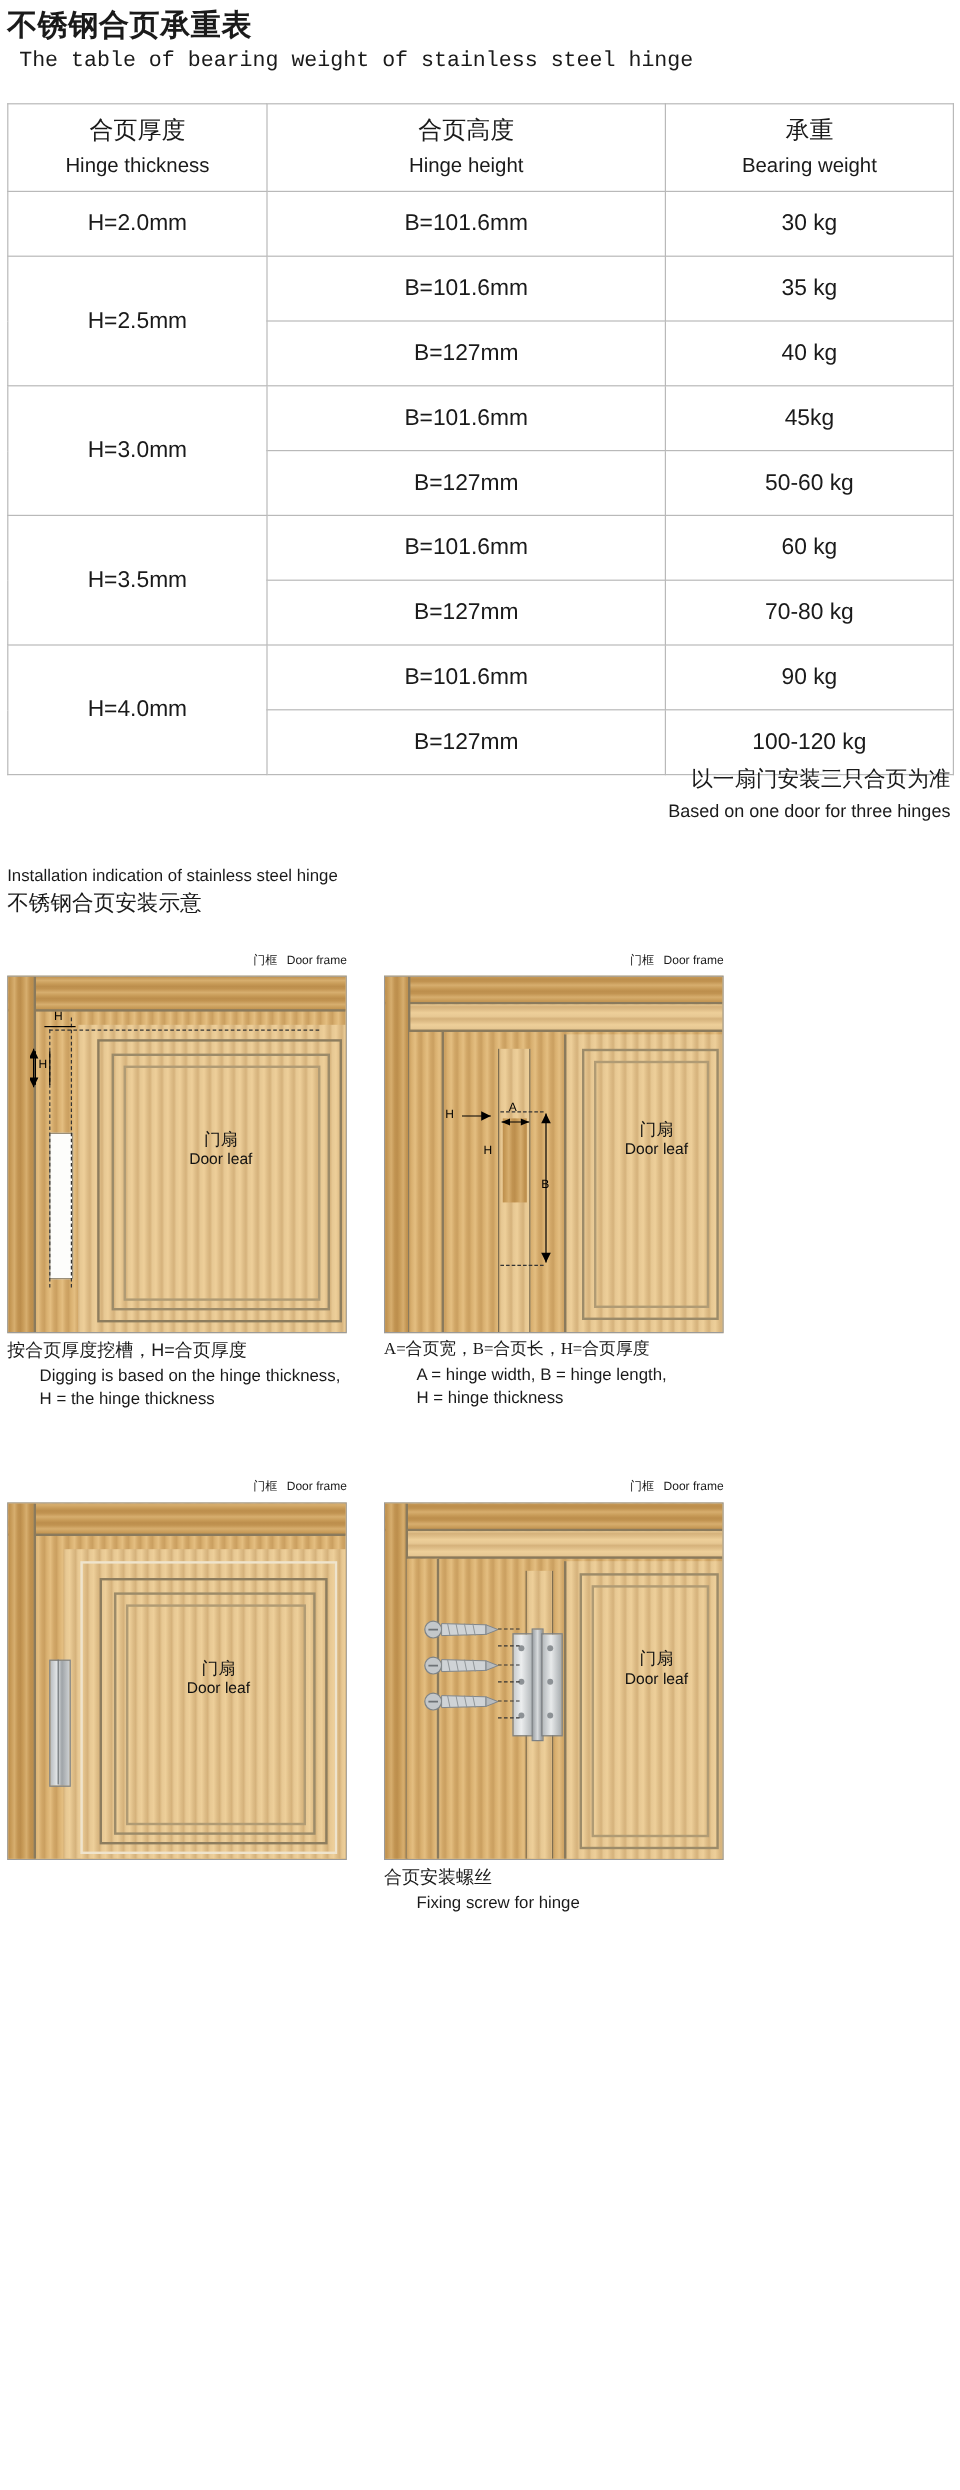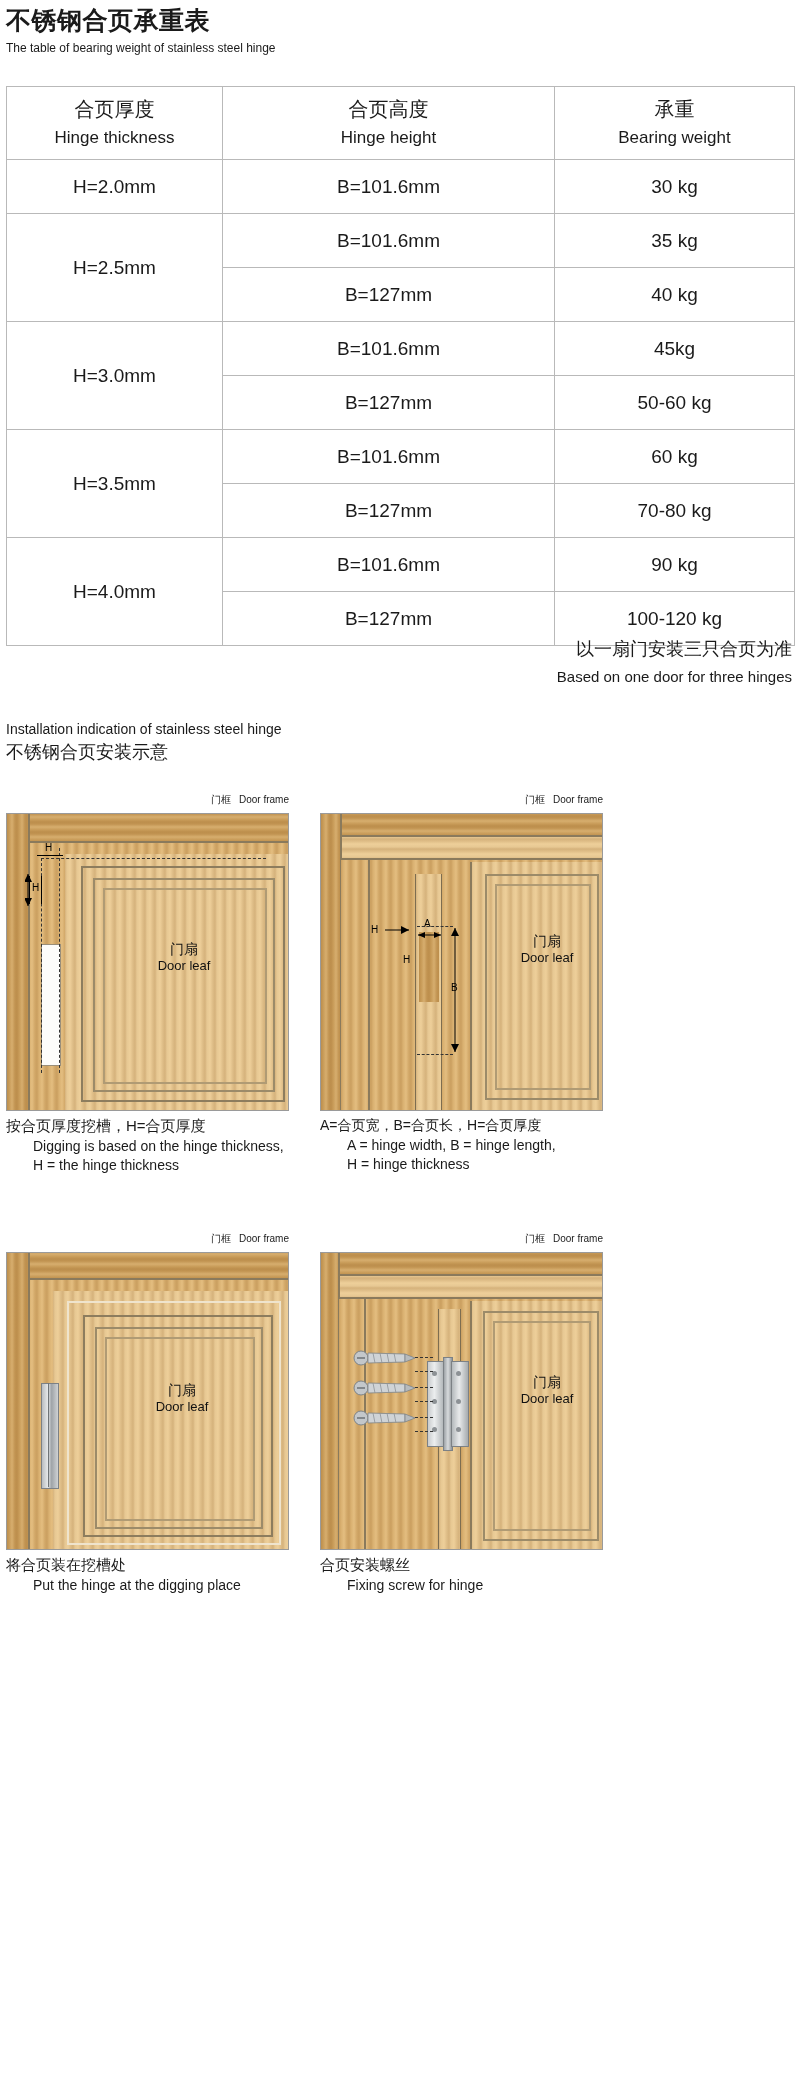--- a/index.html
+++ b/index.html
@@ -26,24 +26,25 @@
   .doc-title {
     position: absolute;
     left: 6px;
     top: 4px;
     font-size: 25px;
     font-weight: bold;
     letter-spacing: 0.5px;
   }
   .doc-subtitle {
     position: absolute;
-    left: 6px;
+    left: 16px;
     top: 41px;
-    font-size: 12px;
+    font-size: 18px;
     font-weight: normal;
+    font-family: Liberation Mono, monospace;
   }
 
   
   .table-wrap {
     position: absolute;
     left: 6px;
     top: 86px;
     width: 788px;
   }
   table.bearing {
@@ -400,21 +401,21 @@
       <svg style="position:absolute;left:126px;top:110px;" width="16" height="132" viewBox="0 0 16 132">
         <line x1="8" y1="4" x2="8" y2="128" stroke="#000" stroke-width="1"></line>
         <polygon points="8,4 4,12 12,12" fill="#000"></polygon>
         <polygon points="8,128 4,120 12,120" fill="#000"></polygon>
       </svg>
       <div class="dim" style="left:130px;top:168px;">B</div>
       <div class="dashline" style="left:96px;top:112px;width:36px;"></div>
       <div class="dashline" style="left:96px;top:240px;width:36px;"></div>
     </div>
     <div class="fig-caption-bottom">
-      <span class="cn" style="font-size:14px;">A=合页宽，B=合页长，H=合页厚度</span>
+      <span class="cn" style="font-size:14px;font-family:Liberation Serif, serif;">A=合页宽，B=合页长，H=合页厚度</span>
       <span class="en" style="white-space:pre-line;">A = hinge  width,  B = hinge  length,
 H = hinge thickness</span>
     </div>
   </div>
 
   <div class="fig col-left row-bottom">
     <div class="fig-caption-top">
       <span class="lbl-cn">门框</span><span class="lbl-en">Door frame</span>
     </div>
     <div class="fig-box">
@@ -429,24 +430,20 @@
       <div class="outline" style="left:76px;top:62px;width:186px;height:218px;border-color:#8d7d5e;"></div>
       <div class="outline" style="left:88px;top:74px;width:164px;height:198px;border-color:#9c8b69;"></div>
       <div class="outline" style="left:98px;top:84px;width:146px;height:180px;border-color:#b09b74;"></div>
       <div class="leaf-label" style="left:120px;top:128px;width:110px;">
         <span class="cn">门扇</span>
         <span class="en">Door leaf</span>
       </div>
 
       <div class="hinge" style="left:34px;top:130px;width:16px;height:104px;background:linear-gradient(90deg,#b9bdc0,#e3e6e8 35%,#9fa4a8 60%,#cfd2d4);"></div>
       <div class="line" style="left:41px;top:130px;width:1px;height:104px;background:#6f7478;"></div>
-    </div>
-    <div class="fig-caption-bottom">
-      <span class="cn">将合页装在挖槽处</span>
-      <span class="en">Put the hinge at the digging place</span>
     </div>
   </div>
 
   <div class="fig col-right row-bottom">
     <div class="fig-caption-top">
       <span class="lbl-cn">门框</span><span class="lbl-en">Door frame</span>
     </div>
     <div class="fig-box">
       <div class="wood" style="left:0;top:0;width:281px;height:296px;"></div>
       <div class="wood h dark" style="left:0;top:0;width:281px;height:22px;"></div>

